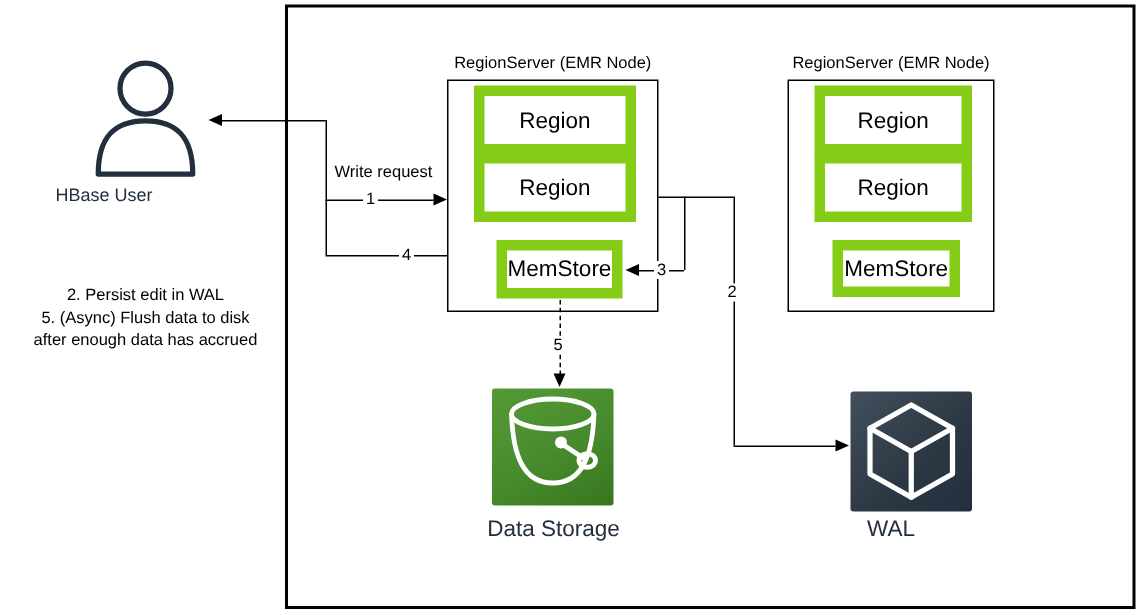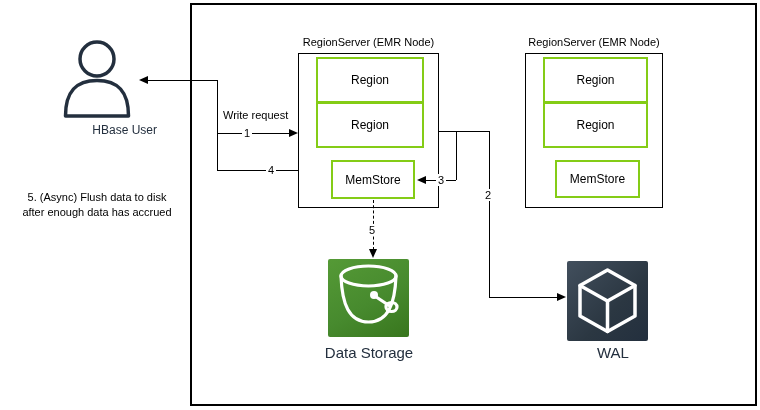--- a/index.html
+++ b/index.html
@@ -6,21 +6,21 @@
   html,body { background:#ffffff; }
   .canvas {
     position:relative; width:760px; height:410px; background:#ffffff;
     font-family:"Liberation Sans", sans-serif; color:#000; overflow:hidden;
   }
   .abs { position:absolute; }
   .big-border { left:190px; top:3px; width:567px; height:403px; border:2px solid #000; background:transparent; }
 
   
   .rsbox   { border:1px solid #000; background:#fff; }
-  .inner   { border:2px solid #84cc16; background:#fff; display:flex; align-items:center; justify-content:center; font-size:12px; }
+  .inner   { border:7px solid #84cc16; background:#fff; display:flex; align-items:center; justify-content:center; font-size:15px; }
   .rstitle { font-size:11px; text-align:center; white-space:nowrap; }
 
   
   .hline { height:1px; background:#000; }
   .vline { width:1px; background:#000; }
   .vdash { width:0; border-left:1px dashed #000; }
 
   
   .arr { width:0; height:0; }
   .arr-left  { border-top:4.5px solid transparent; border-bottom:4.5px solid transparent; border-right:9px solid #000; }
@@ -29,36 +29,37 @@
 
   .steplbl { font-size:11px; background:#fff; padding:0 2px; line-height:12px; }
   .flowlbl { font-size:11px; white-space:nowrap;text-align:center; }
 
   .notes { left:2px; top:190px; width:190px; text-align:center; font-size:11px; line-height:15px; color:#000; }
 
   .icon-tile { border-radius:2px; }
   .bucket-tile { left:328px; top:259px; width:81px; height:78px; background:linear-gradient(150deg, #559a36 0%, #478a2e 55%, #38761d 100%); }
   .wal-tile { left:567px; top:261px; width:81px; height:80px; background:linear-gradient(135deg, #424f5d 0%, #2b3742 60%, #232f3e 100%); }
   .icon-label { font-size:15px; color:#232f3e; text-align:center; white-space:nowrap; }
-  .user-label { left:37px; top:123px; width:120px; font-size:12px; color:#232f3e; text-align:right; }
+  .user-label { left:37px; top:123px; width:120px; font-size:12px; color:#232f3e; text-align:left; }
 </style>
 </head>
 <body>
 
 <div class="canvas">
 
   <div class="abs big-border"></div>
 
   <svg class="abs" style="left:57px; top:36px;" width="80" height="86" viewBox="0 0 80 86">
     <circle cx="40" cy="23" r="17" fill="#fff" stroke="#232f3e" stroke-width="3.5"></circle>
     <path d="M8.5,80 C8.5,55 19.5,44.5 40,44.5 C60.5,44.5 71.5,55 71.5,80 Z" fill="#fff" stroke="#232f3e" stroke-width="3.5" stroke-linejoin="round"></path>
   </svg>
   <div class="abs user-label">HBase User</div>
 
   <div class="abs notes">
+    <div>2. Persist edit in WAL</div>
     <div>5. (Async) Flush data to disk</div>
     <div>after enough data has accrued</div>
   </div>
 
   <div class="abs rstitle" style="left:298px; top:36px; width:141px;">RegionServer (EMR Node)</div>
   <div class="abs rsbox" style="left:298px; top:53px; width:141px; height:155px;"></div>
   <div class="abs inner" style="left:316px; top:57px; width:108px; height:46px;">Region</div>
   <div class="abs inner" style="left:316px; top:102px; width:108px; height:46px;">Region</div>
   <div class="abs inner" style="left:331px; top:160px; width:84px; height:39px;">MemStore</div>
 
@@ -109,15 +110,15 @@
 
   <div class="abs icon-tile wal-tile">
     <svg width="81" height="80" viewBox="0 0 81 80">
       <g fill="none" stroke="#ffffff" stroke-width="3.5" stroke-linejoin="round" stroke-linecap="round">
         <polygon points="40.5,9 68,24.5 68,55 40.5,70.5 13,55 13,24.5"></polygon>
         <path d="M13,24.5 L40.5,40 L68,24.5"></path>
         <path d="M40.5,40 L40.5,70.5"></path>
       </g>
     </svg>
   </div>
-  <div class="abs icon-label" style="left:553px; top:344px; width:120px;">WAL</div>
+  <div class="abs icon-label" style="left:534px; top:344px; width:120px;">WAL</div>
 
 </div>
 
 </body></html>

